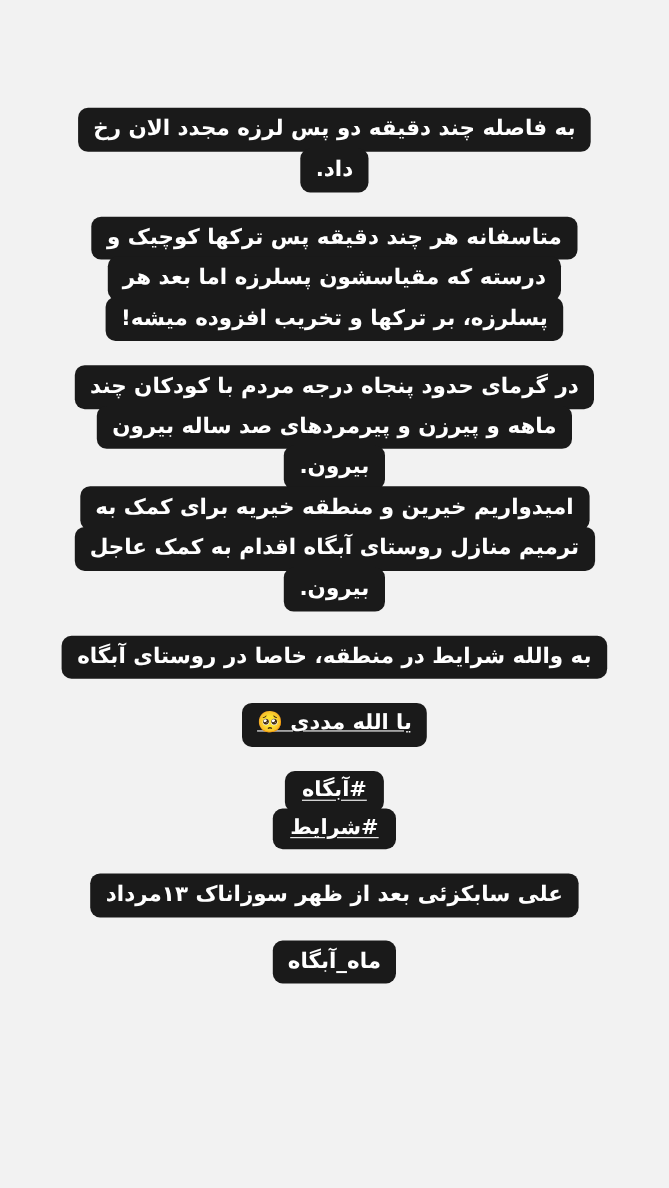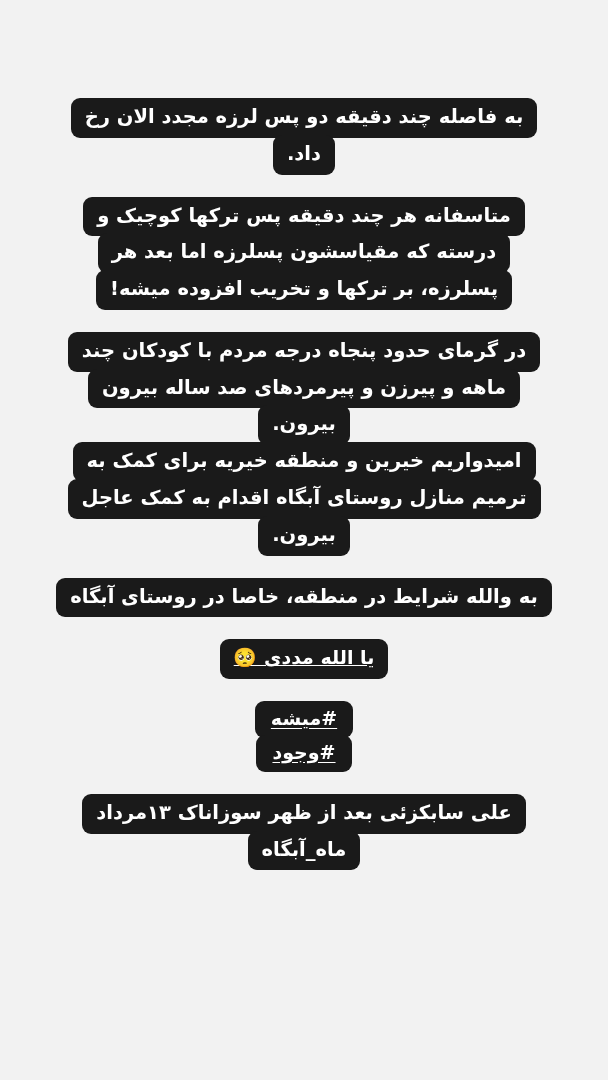--- a/index.html
+++ b/index.html
@@ -24,21 +24,21 @@
     align-items: center;
     margin-top: 20px;
   }
   .block {
     width: 100%;
     display: flex;
     flex-direction: column;
     align-items: center;
     margin-bottom: 22px;
   }
-  .block:last-child { margin-bottom: 0; }
+  .block:last-child { margin-bottom: 0; gap: 24px; }
   .line {
     display: inline-block;
     background: #1a1a1a;
     color: #ffffff;
     direction: rtl;
     text-align: center;
     font-weight: 700;
     font-size: 19.5px;
     line-height: 1.22;
     padding: 7px 14px 9px 14px;
@@ -91,22 +91,22 @@
 
   <div class="block">
     <span class="line">به والله شرایط در منطقه، خاصا در روستای آبگاه</span>
   </div>
 
   <div class="block small">
     <span class="line">یا الله مددی 🥺</span>
   </div>
 
   <div class="block tag">
-    <span class="line"><span class="tag-text">#میشه</span></span>
-    <span class="line"><span class="tag-text">#وجود</span></span>
+    <span class="line"><span class="tag-text">#آبگاه</span></span>
+    <span class="line"><span class="tag-text">#شرایط</span></span>
   </div>
 
   <div class="block">
     <span class="line">علی سابکزئی بعد از ظهر سوزاناک ۱۳مرداد</span>
     <span class="line">ماه_آبگاه</span>
   </div>
 
 </div>
 
 </body></html>

